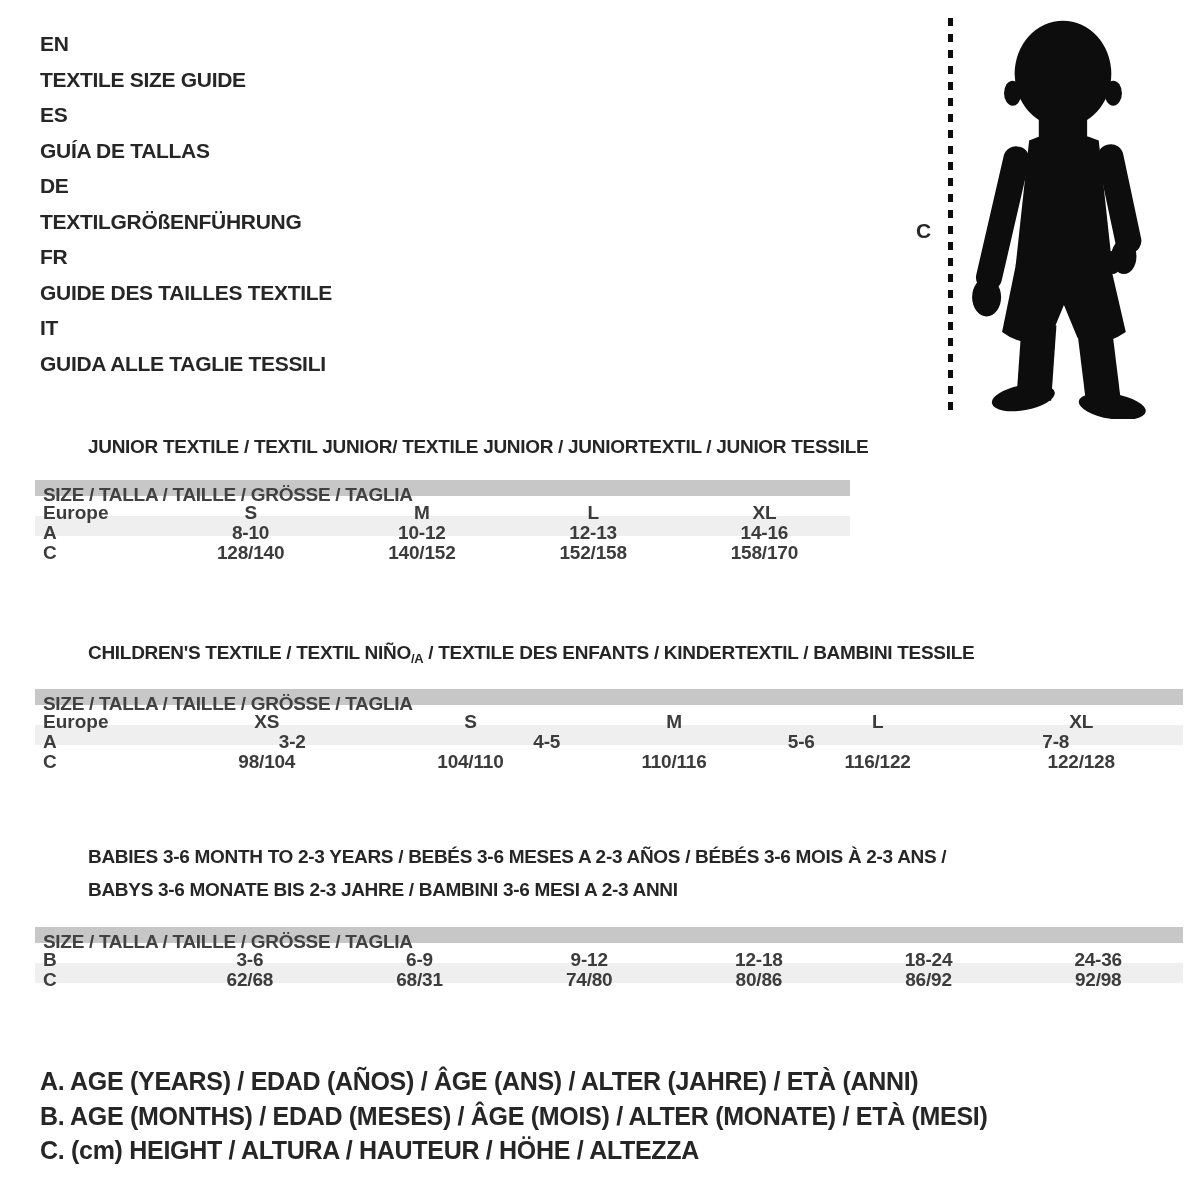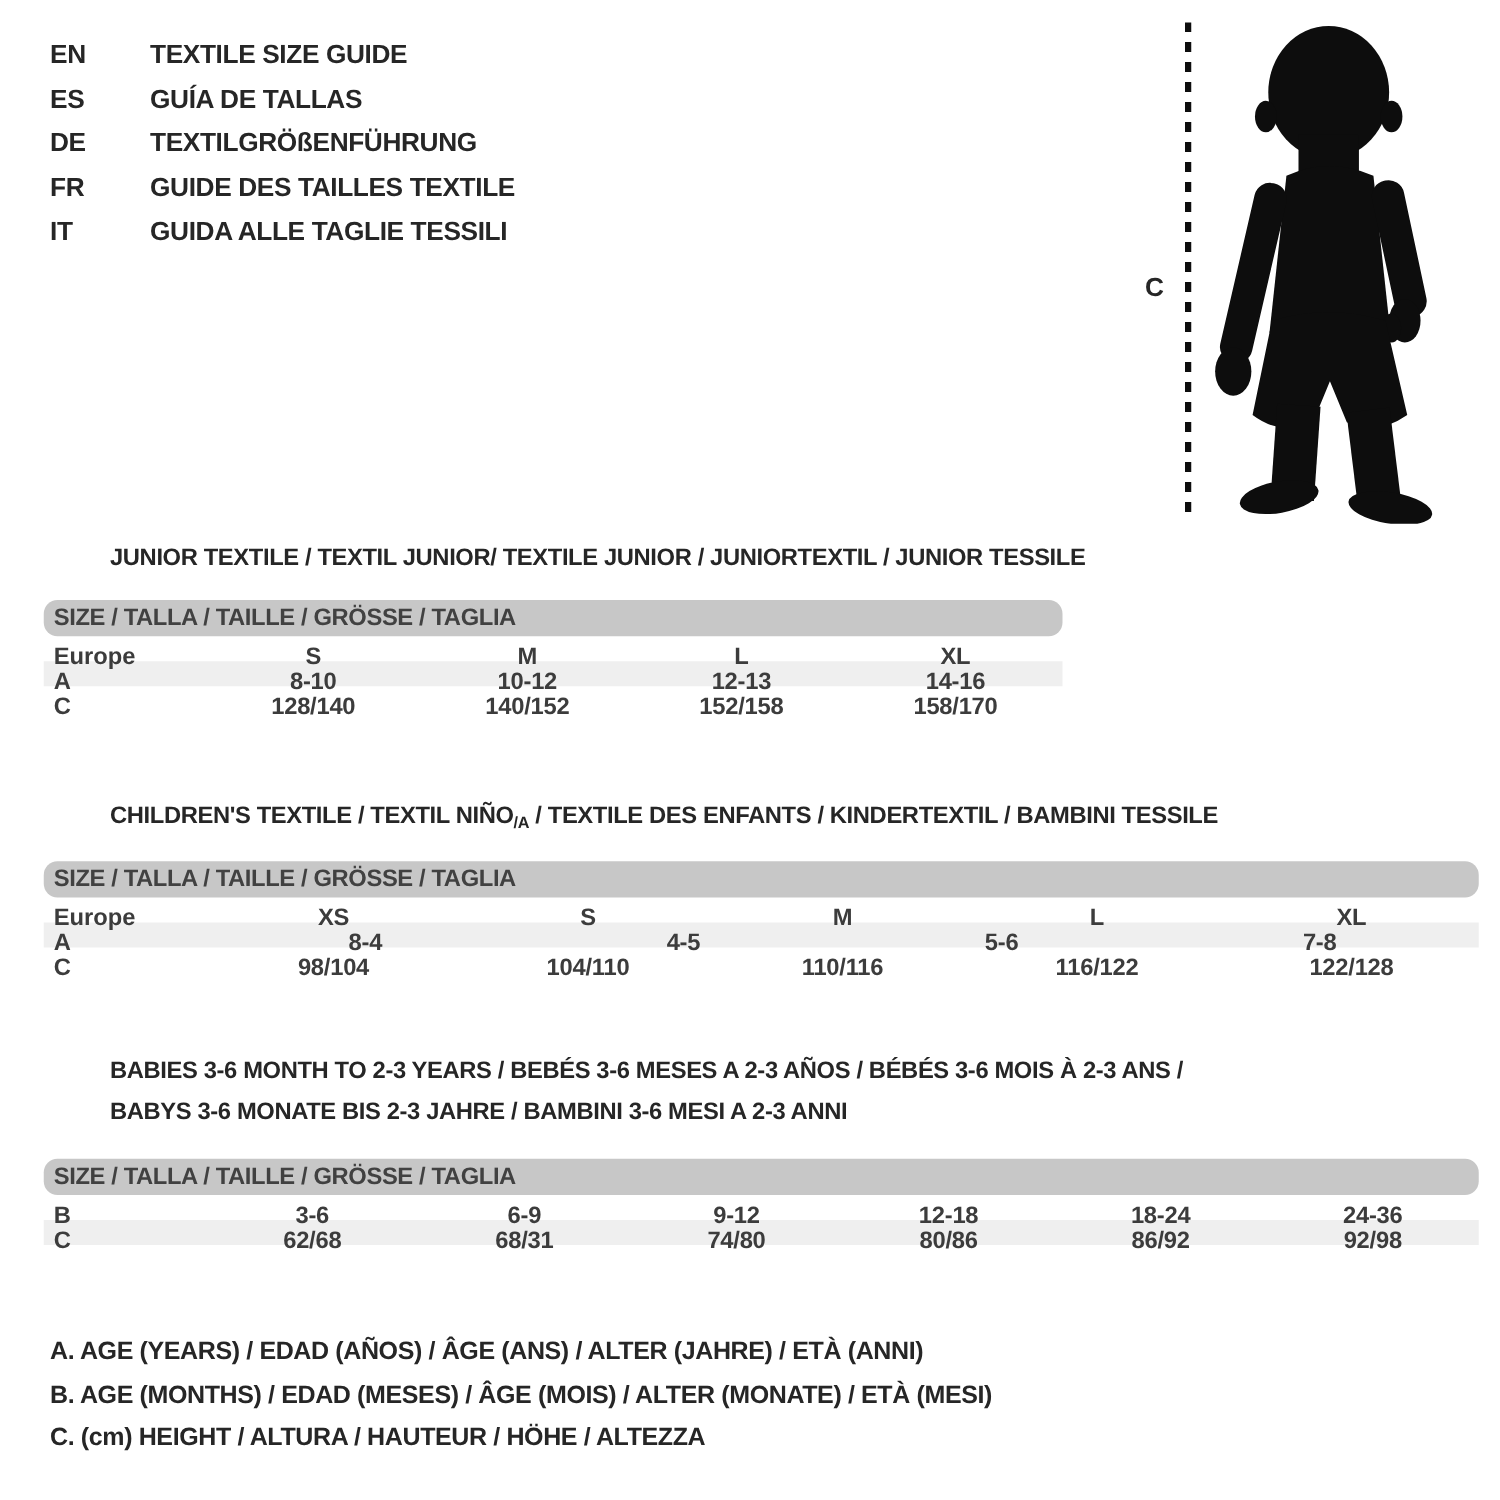--- a/index.html
+++ b/index.html
@@ -17,21 +17,21 @@
     background: var(--background);
     font-family: "Liberation Sans", "DejaVu Sans", sans-serif;
     font-weight: bold;
     color: var(--text-color);
     overflow: hidden;
   }
   .abs { position: absolute; }
 
   
   .lang-block { left: 40px; top: 26px; }
-  .lang-row { display: flex; line-height: 35.5px; letter-spacing: -0.3px; }
+  .lang-row { display: flex; line-height: 35.5px; letter-spacing: -0.3px; flex-direction: column; }
   .lang-code { width: 80px; font-size: 21px; color: var(--title-color); }
   .lang-label { font-size: 21px; color: var(--title-color); white-space: pre; }
 
   
   .measure-line {
     left: 948px; top: 18px; width: 5px; height: 398px;
     background-image: repeating-linear-gradient(
       to bottom,
       var(--silhouette-color) 0px, var(--silhouette-color) 8px,
       transparent 8px, transparent 16px);
@@ -43,35 +43,34 @@
   .section-title {
     left: 40px; font-size: 19px; letter-spacing: -0.3px;
     color: var(--title-color); white-space: pre; margin-left: 48px;
   }
   .sub { font-size: 13px; vertical-align: -4px; letter-spacing: -0.3px; }
 
   
   .size-table { left: 35px; }
   .thead {
     background: var(--header-bg);
-    height: 29px; line-height: 29px;
+    height: 16px; line-height: 29px;
     padding-left: 8px;
     font-size: 19px; letter-spacing: -0.3px;
     color: #414141;
-    border-radius: 11px;
   }
   .trow { display: flex; height: 20px; line-height: 33px; font-size: 19px; }
   .trow.shaded { background: var(--shaded-row-bg); }
   .tlabel { width: 130px; padding-left: 8px; }
   .tcell { flex: 1; text-align: center; letter-spacing: -0.2px; }
 
   
   .legend { left: 40px; top: 1064px; }
   .legend-line {
-    font-size: 20px; line-height: 34.5px; letter-spacing: -0.3px;
+    font-size: 25px; line-height: 34.5px; letter-spacing: -0.3px;
     color: var(--title-color); white-space: pre;
   }
 </style>
 </head>
 <body>
 
 <div class="abs lang-block">
   <div class="lang-row">
     <span class="lang-code">EN</span>
     <span class="lang-label">TEXTILE SIZE GUIDE</span>
@@ -148,21 +147,21 @@
   <div class="trow">
     <span class="tlabel">Europe</span>
     <span class="tcell">XS</span>
     <span class="tcell">S</span>
     <span class="tcell">M</span>
     <span class="tcell">L</span>
     <span class="tcell">XL</span>
   </div>
   <div class="trow shaded">
     <span class="tlabel">A</span>
-    <span class="tcell">8-4</span>
+    <span class="tcell">3-2</span>
     <span class="tcell">4-5</span>
     <span class="tcell">5-6</span>
     <span class="tcell">7-8</span>
   </div>
   <div class="trow">
     <span class="tlabel">C</span>
     <span class="tcell">98/104</span>
     <span class="tcell">104/110</span>
     <span class="tcell">110/116</span>
     <span class="tcell">116/122</span>

